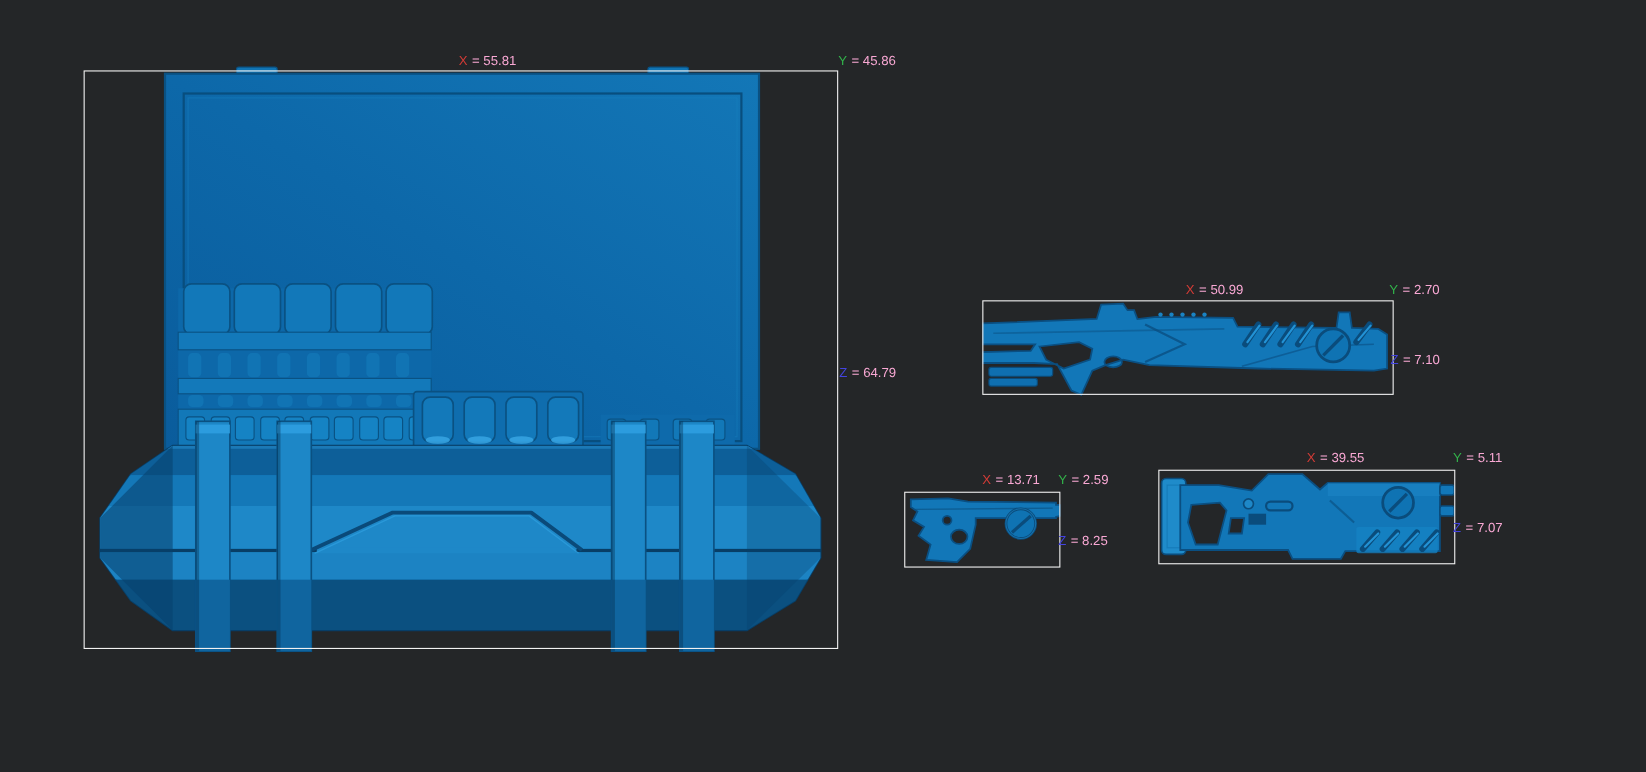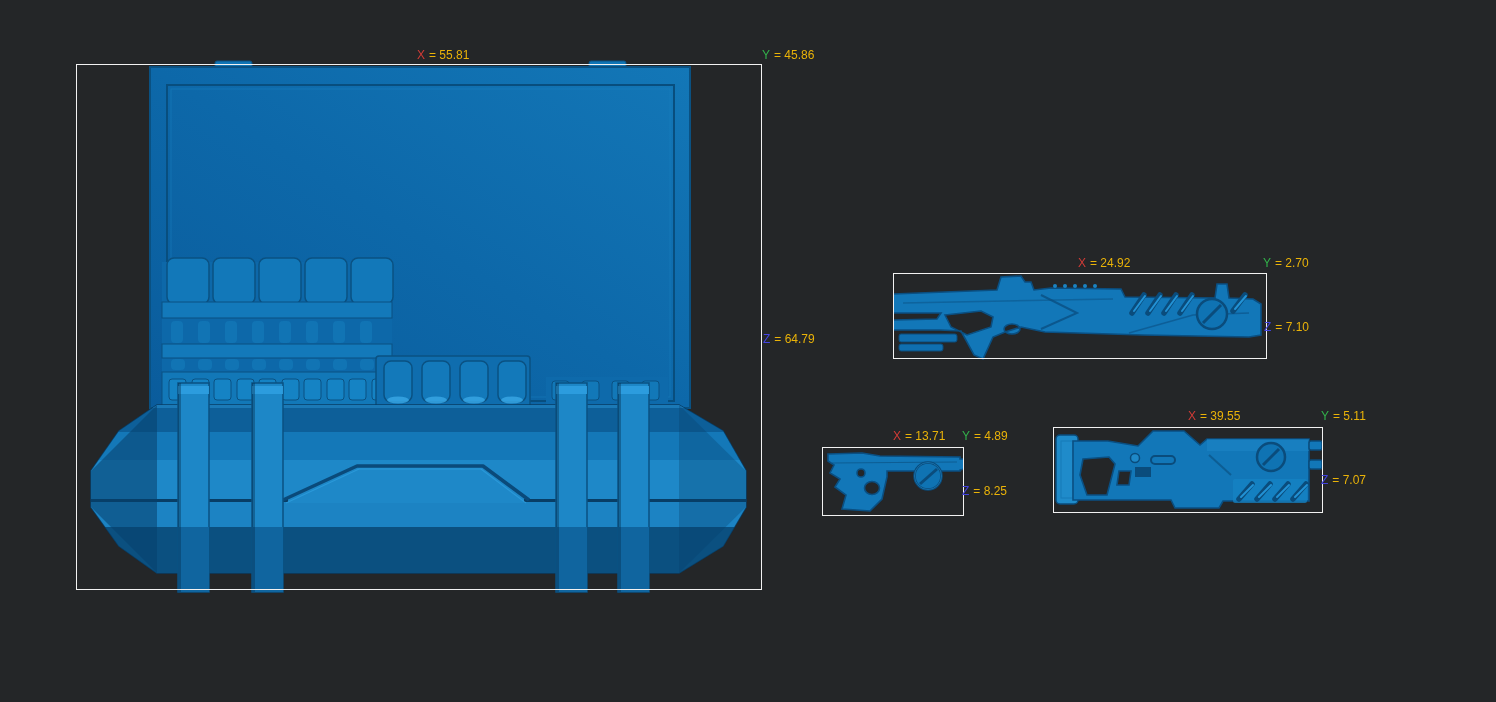--- a/index.html
+++ b/index.html
@@ -5,21 +5,21 @@
   html,body{margin:0;padding:0;}
   body{width:1496px;height:702px;overflow:hidden;background:#242628;
        font-family:"Liberation Sans",sans-serif;position:relative;}
   .viewport{position:absolute;inset:0;}
   .bbox{position:absolute;border:1px solid #f2f2f2;box-sizing:border-box;z-index:2;}
   .model{position:absolute;z-index:1;}
   .dim{position:absolute;z-index:3;display:flex;gap:4px;font-size:12px;line-height:14px;white-space:nowrap;}
   .ax.x{color:#d13b36;}
   .ax.y{color:#32b04a;}
   .ax.z{color:#4343df;}
-  .val{color:#eab308;}
+  .val{color:#f9a8d4;}
 </style>
 </head>
 <body>
 
 <div class="viewport">
 
   <div>
     <svg class="model" style="left:76px;top:58px" width="700" height="542" viewBox="76 58 700 542">
       <defs>
         <linearGradient id="lidGrad" x1="0" y1="1" x2="1" y2="0">
@@ -184,21 +184,21 @@
         </g>
         <g>
           <circle cx="319" cy="41" r="15" fill="#0f73b3" stroke="#0a4c7c" stroke-width="2.5"></circle>
           <path d="M310,50 L328,32" stroke="#0a4c7c" stroke-width="3"></path>
         </g>
       </g>
     </svg>
     <div class="bbox" style="left:893px;top:273px;width:374px;height:86px"></div>
     <div class="dim" style="left:1078px;top:256px">
         <span class="ax x">X</span>
-        <span class="val">= 24.92</span>
+        <span class="val">= 50.99</span>
       </div>
     <div class="dim" style="left:1263px;top:256px">
         <span class="ax y">Y</span>
         <span class="val">= 2.70</span>
       </div>
     <div class="dim" style="left:1264px;top:320px">
         <span class="ax z">Z</span>
         <span class="val">= 7.10</span>
       </div>
   </div>
@@ -218,21 +218,21 @@
         </g>
       </g>
     </svg>
     <div class="bbox" style="left:822px;top:447px;width:142px;height:69px"></div>
     <div class="dim" style="left:893px;top:429px">
         <span class="ax x">X</span>
         <span class="val">= 13.71</span>
       </div>
     <div class="dim" style="left:962px;top:429px">
         <span class="ax y">Y</span>
-        <span class="val">= 4.89</span>
+        <span class="val">= 2.59</span>
       </div>
     <div class="dim" style="left:962px;top:484px">
         <span class="ax z">Z</span>
         <span class="val">= 8.25</span>
       </div>
   </div>
 
   <div>
     <svg class="model" style="left:1053px;top:427px" width="270" height="88" viewBox="0 0 270 88">
       <g>

